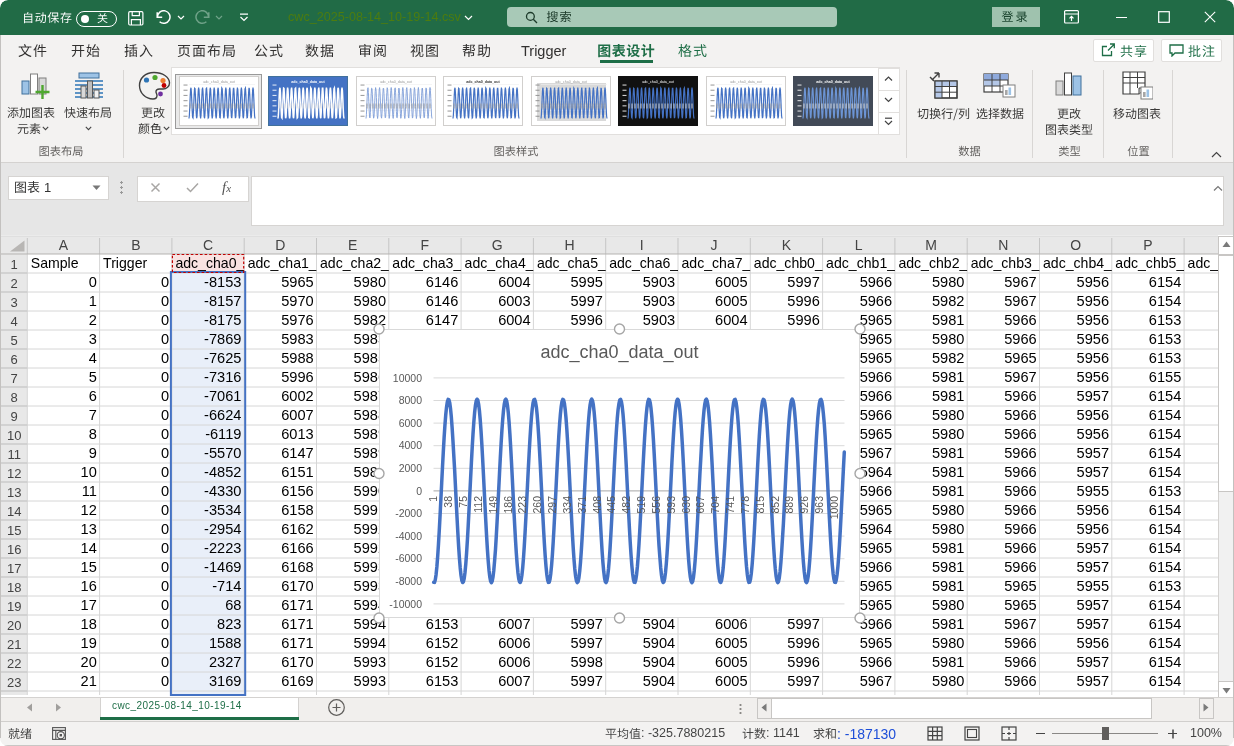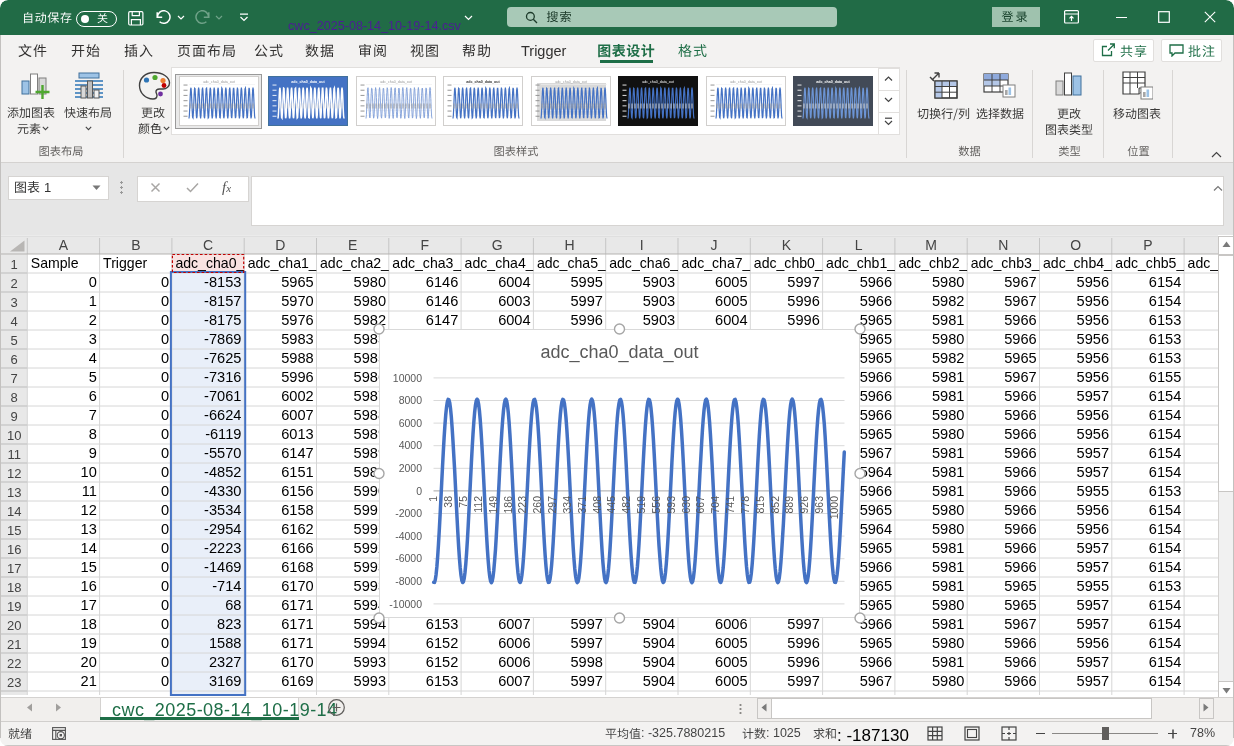--- a/index.html
+++ b/index.html
@@ -31,21 +31,21 @@
 <svg class="abs" style="left:194px;top:10px" width="17" height="16" viewBox="0 0 17 16">
       <path d="M14.8 2.2 L14.8 7.2 L9.8 7.2 M14.6 7 A6.3 6.3 0 1 0 12.4 11.8" fill="none" stroke="#6fa288" stroke-width="1.5"></path>
     </svg>
 <svg class="abs" style="left:215px;top:15px" width="8" height="5" viewBox="0 0 8 5">
       <path d="M1 1 L4 4 L7 1" fill="none" stroke="#6fa288" stroke-width="1.2"></path>
     </svg>
 <svg class="abs" style="left:239px;top:13px" width="10" height="9" viewBox="0 0 10 9">
       <path d="M1 1.2 L9 1.2" stroke="#fff" stroke-width="1.2"></path>
       <path d="M1.5 4 L5 7.5 L8.5 4" fill="none" stroke="#fff" stroke-width="1.2"></path>
     </svg>
-<div class="abs" style="left:288px;top:19px;color:#4c1d95;font-size:12.6px">cwc_2025-08-14_10-19-14.csv</div>
+<div class="abs" style="left:288px;top:10px;color:#4d7c0f;font-size:12.6px">cwc_2025-08-14_10-19-14.csv</div>
 <svg class="abs" style="left:464px;top:15px" width="9" height="6" viewBox="0 0 9 6">
       <path d="M1 1 L4.5 4.5 L8 1" fill="none" stroke="#fff" stroke-width="1.2"></path>
     </svg>
 <div class="abs" style="left:507px;top:7px;width:330px;height:20px;background:#a8c9b7;border-radius:4px"></div>
 <svg class="abs" style="left:525px;top:11px" width="13" height="13" viewBox="0 0 13 13">
       <circle cx="5.4" cy="5.4" r="3.9" fill="none" stroke="#1c3a2a" stroke-width="1.3"></circle>
       <path d="M8.3 8.3 L12 12" stroke="#1c3a2a" stroke-width="1.3"></path>
     </svg>
 <div style="position:absolute;left:546.0px;top:10.0px">
       <svg width="26" height="13" viewBox="0 -11.50 26.00 13.38" style="overflow:visible;display:block">
@@ -1289,21 +1289,21 @@
     </svg>
 <div class="abs" style="left:0;top:697px;width:1234px;height:24px;background:#f1efed;border-top:1px solid #d4d2d0"></div>
 <svg class="abs" style="left:26px;top:703px" width="7" height="9" viewBox="0 0 7 9">
       <path d="M6 0.5 L1 4.5 L6 8.5 Z" fill="#a19f9d"></path>
     </svg>
 <svg class="abs" style="left:55px;top:703px" width="7" height="9" viewBox="0 0 7 9">
       <path d="M1 0.5 L6 4.5 L1 8.5 Z" fill="#a19f9d"></path>
     </svg>
 <div class="abs" style="left:100px;top:698px;width:197px;height:20px;background:#fff;border-left:1px solid #d4d2d0;border-right:1px solid #d4d2d0"></div>
 <div class="abs" style="left:100px;top:717px;width:199px;height:3px;background:#1e6e47"></div>
-<div class="abs" style="left:112px;top:700px;font-size:18px;letter-spacing:0.45px;color:#1e6e47">cwc_2025-08-14_10-19-14</div>
+<div class="abs" style="left:112px;top:700px;font-size:10px;letter-spacing:0.45px;color:#1e6e47">cwc_2025-08-14_10-19-14</div>
 <svg class="abs" style="left:328px;top:699px" width="17" height="17" viewBox="0 0 17 17">
       <circle cx="8.5" cy="8.5" r="7.8" fill="none" stroke="#605e5c" stroke-width="1.2"></circle>
       <path d="M8.5 4.5 V12.5 M4.5 8.5 H12.5" stroke="#605e5c" stroke-width="1.2"></path>
     </svg>
 <div class="abs" style="left:739px;top:703px;width:3px;height:12px;background-image:radial-gradient(circle,#8a8886 1px,transparent 1.2px);background-size:3px 4px"></div>
 <div class="abs" style="left:757px;top:698px;width:13px;height:19px;background:#f1efed;border:1px solid #c8c6c4"></div>
 <svg class="abs" style="left:761px;top:703px" width="6" height="9" viewBox="0 0 6 9">
       <path d="M5.5 0.5 L0.5 4.5 L5.5 8.5 Z" fill="#7a7a7a"></path>
     </svg>
 <div class="abs" style="left:771px;top:698px;width:379px;height:19px;background:#fff;border:1px solid #c8c6c4"></div>
@@ -1327,42 +1327,42 @@
       <svg width="36" height="13" viewBox="0 -11.04 36.00 12.84" style="overflow:visible;display:block">
         <path fill="#444" d="M2.1 -7.6C2.6 -6.7 3.0 -5.5 3.2 -4.8L4.0 -5.1C3.9 -5.8 3.4 -6.9 2.9 -7.8ZM9.1 -7.9C8.8 -7.0 8.2 -5.8 7.8 -5.0L8.5 -4.8C9.0 -5.5 9.6 -6.6 10.0 -7.6ZM0.6 -4.2V-3.3H5.5V0.9H6.4V-3.3H11.4V-4.2H6.4V-8.4H10.7V-9.3H1.3V-8.4H5.5V-4.2Z M17.8 -5.5C18.6 -4.9 19.5 -4.1 20.0 -3.6L20.6 -4.2C20.1 -4.6 19.1 -5.4 18.4 -6.0ZM16.8 -1.4 17.2 -0.6C18.5 -1.3 20.1 -2.2 21.6 -3.0L21.4 -3.8C19.8 -2.9 18.0 -2.0 16.8 -1.4ZM18.8 -10.1C18.3 -8.5 17.3 -7.0 16.3 -6.0C16.5 -5.8 16.8 -5.5 16.9 -5.3C17.4 -5.8 18.0 -6.5 18.4 -7.3H22.3C22.2 -2.4 22.0 -0.5 21.6 -0.0C21.5 0.1 21.3 0.1 21.1 0.1C20.8 0.1 20.0 0.1 19.1 0.1C19.3 0.3 19.4 0.7 19.4 0.9C20.2 1.0 20.9 1.0 21.4 0.9C21.8 0.9 22.1 0.8 22.4 0.4C22.8 -0.1 23.0 -2.1 23.1 -7.7C23.1 -7.8 23.1 -8.2 23.1 -8.2H18.9C19.2 -8.7 19.5 -9.3 19.7 -9.8ZM12.4 -1.5 12.8 -0.6C13.9 -1.1 15.4 -1.9 16.8 -2.6L16.6 -3.4L14.9 -2.6V-6.3H16.3V-7.2H14.9V-9.9H14.0V-7.2H12.5V-6.3H14.0V-2.2C13.4 -1.9 12.9 -1.7 12.4 -1.5Z M31.2 -10.1C31.2 -9.7 31.1 -9.3 31.0 -8.9H27.9V-8.1H30.9C30.8 -7.6 30.7 -7.3 30.7 -6.9H28.6V-0.2H27.4V0.6H35.5V-0.2H34.4V-6.9H31.5C31.6 -7.3 31.7 -7.6 31.8 -8.1H35.1V-8.9H31.9L32.1 -10.0ZM29.4 -0.2V-1.2H33.6V-0.2ZM29.4 -4.5H33.6V-3.5H29.4ZM29.4 -5.2V-6.2H33.6V-5.2ZM29.4 -2.9H33.6V-1.8H29.4ZM27.2 -10.1C26.5 -8.2 25.5 -6.5 24.4 -5.3C24.5 -5.1 24.8 -4.6 24.9 -4.4C25.2 -4.8 25.6 -5.2 25.9 -5.7V1.0H26.7V-7.1C27.2 -7.9 27.6 -8.9 28.0 -9.8Z"></path>
       </svg>
     </div>
     <div class="abs" style="left:641.0px;top:725.5px;font-size:12.5px;color:#444">: -325.7880215</div>
 <div class="abs" style="left:742px;top:726.5px">
       <svg width="24" height="13" viewBox="0 -11.04 24.00 12.84" style="overflow:visible;display:block">
         <path fill="#444" d="M1.6 -9.3C2.3 -8.7 3.2 -7.9 3.5 -7.4L4.2 -8.1C3.7 -8.6 2.9 -9.3 2.2 -9.9ZM0.6 -6.3V-5.4H2.5V-1.1C2.5 -0.6 2.1 -0.2 1.9 -0.1C2.0 0.1 2.3 0.5 2.4 0.7C2.5 0.5 2.9 0.2 5.1 -1.4C5.1 -1.6 4.9 -1.9 4.8 -2.2L3.4 -1.2V-6.3ZM7.5 -10.0V-6.1H4.5V-5.2H7.5V1.0H8.5V-5.2H11.5V-6.1H8.5V-10.0Z M17.3 -9.9C17.1 -9.4 16.7 -8.7 16.4 -8.3L17.0 -8.0C17.3 -8.4 17.7 -9.0 18.1 -9.5ZM13.1 -9.5C13.4 -9.0 13.7 -8.4 13.8 -7.9L14.5 -8.2C14.4 -8.7 14.1 -9.3 13.7 -9.8ZM16.9 -3.1C16.6 -2.5 16.3 -2.0 15.8 -1.5C15.3 -1.7 14.9 -2.0 14.4 -2.2C14.6 -2.4 14.8 -2.8 15.0 -3.1ZM13.3 -1.8C13.9 -1.6 14.6 -1.3 15.2 -1.0C14.4 -0.4 13.5 -0.1 12.5 0.2C12.6 0.3 12.8 0.6 12.9 0.9C14.0 0.6 15.0 0.1 15.9 -0.6C16.3 -0.4 16.7 -0.1 16.9 0.1L17.5 -0.5C17.2 -0.7 16.9 -0.9 16.5 -1.1C17.1 -1.8 17.6 -2.7 17.9 -3.7L17.4 -3.9L17.3 -3.9H15.3L15.6 -4.5L14.8 -4.6C14.7 -4.4 14.6 -4.1 14.5 -3.9H12.8V-3.1H14.1C13.8 -2.6 13.6 -2.2 13.3 -1.8ZM15.1 -10.1V-7.8H12.6V-7.1H14.8C14.2 -6.3 13.3 -5.6 12.5 -5.2C12.6 -5.1 12.9 -4.7 13.0 -4.5C13.7 -4.9 14.5 -5.6 15.1 -6.3V-4.8H15.9V-6.5C16.5 -6.1 17.2 -5.5 17.5 -5.2L18.0 -5.9C17.7 -6.1 16.7 -6.7 16.1 -7.1H18.4V-7.8H15.9V-10.1ZM19.5 -10.0C19.2 -7.9 18.7 -5.9 17.8 -4.6C18.0 -4.5 18.3 -4.2 18.5 -4.0C18.8 -4.5 19.0 -5.0 19.3 -5.6C19.5 -4.4 19.9 -3.3 20.3 -2.4C19.7 -1.2 18.7 -0.4 17.4 0.3C17.6 0.4 17.8 0.8 17.9 1.0C19.1 0.3 20.1 -0.5 20.8 -1.5C21.4 -0.5 22.1 0.3 23.1 0.9C23.2 0.6 23.5 0.3 23.7 0.1C22.7 -0.4 21.9 -1.3 21.3 -2.4C21.9 -3.6 22.3 -5.1 22.6 -6.9H23.4V-7.8H20.0C20.1 -8.4 20.3 -9.1 20.4 -9.9ZM21.7 -6.9C21.5 -5.5 21.2 -4.3 20.8 -3.3C20.3 -4.4 20.0 -5.6 19.8 -6.9Z"></path>
       </svg>
     </div>
-    <div class="abs" style="left:766.0px;top:725.5px;font-size:12.5px;color:#444">: 1025</div>
+    <div class="abs" style="left:766.0px;top:725.5px;font-size:12.5px;color:#444">: 1141</div>
 <div class="abs" style="left:813px;top:726.5px">
       <svg width="24" height="13" viewBox="0 -11.04 24.00 12.84" style="overflow:visible;display:block">
         <path fill="#444" d="M1.4 -6.0C2.2 -5.3 3.0 -4.4 3.4 -3.7L4.1 -4.2C3.7 -4.9 2.8 -5.8 2.1 -6.5ZM0.5 -1.1 1.1 -0.3C2.3 -1.0 4.0 -1.9 5.5 -2.9V-0.3C5.5 -0.0 5.4 0.0 5.2 0.0C5.0 0.0 4.2 0.1 3.4 0.0C3.5 0.3 3.6 0.7 3.7 1.0C4.8 1.0 5.5 1.0 5.9 0.8C6.3 0.6 6.4 0.4 6.4 -0.3V-5.0C7.5 -2.8 9.0 -1.0 10.9 -0.0C11.1 -0.3 11.4 -0.6 11.6 -0.8C10.3 -1.4 9.2 -2.4 8.2 -3.6C9.0 -4.3 10.0 -5.2 10.8 -6.1L10.0 -6.6C9.4 -5.9 8.5 -4.9 7.8 -4.3C7.2 -5.1 6.8 -6.1 6.4 -7.0V-7.2H11.3V-8.1H9.8L10.3 -8.7C9.8 -9.0 8.8 -9.6 8.1 -10.0L7.5 -9.4C8.3 -9.1 9.2 -8.5 9.7 -8.1H6.4V-10.1H5.5V-8.1H0.8V-7.2H5.5V-3.8C3.7 -2.8 1.7 -1.7 0.5 -1.1Z M18.4 -9.0V0.4H19.2V-0.6H21.9V0.3H22.8V-9.0ZM19.2 -1.4V-8.1H21.9V-1.4ZM17.3 -10.0C16.2 -9.5 14.3 -9.2 12.7 -9.0C12.8 -8.8 12.9 -8.4 13.0 -8.2C13.6 -8.3 14.3 -8.4 15.0 -8.5V-6.5H12.6V-5.7H14.7C14.2 -4.2 13.2 -2.5 12.3 -1.6C12.5 -1.4 12.7 -1.0 12.8 -0.8C13.6 -1.6 14.4 -3.0 15.0 -4.4V0.9H15.9V-4.4C16.4 -3.7 17.0 -2.8 17.3 -2.3L17.9 -3.0C17.6 -3.4 16.3 -4.9 15.9 -5.4V-5.7H18.0V-6.5H15.9V-8.7C16.6 -8.9 17.3 -9.0 17.9 -9.3Z"></path>
       </svg>
     </div>
-    <div class="abs" style="left:837.0px;top:725.5px;font-size:17px;color:#000000">: -187130</div>
+    <div class="abs" style="left:837.0px;top:725.5px;font-size:14px;color:#1d4ed8">: -187130</div>
 <svg class="abs" style="left:927px;top:726px" width="16" height="15" viewBox="0 0 16 15">
       <rect x="1" y="1" width="14" height="13" fill="none" stroke="#444" stroke-width="1.2"></rect>
       <path d="M1 5.3 H15 M1 9.7 H15 M5.6 1 V14 M10.3 1 V14" stroke="#444" stroke-width="1.2"></path>
     </svg>
 <svg class="abs" style="left:964px;top:726px" width="16" height="15" viewBox="0 0 16 15">
       <rect x="1" y="1" width="14" height="13" fill="none" stroke="#444" stroke-width="1.2"></rect>
       <rect x="3.5" y="3.5" width="9" height="8" fill="none" stroke="#444" stroke-width="1.1"></rect>
     </svg>
 <svg class="abs" style="left:1001px;top:726px" width="16" height="15" viewBox="0 0 16 15">
       <rect x="1" y="1" width="14" height="13" fill="none" stroke="#444" stroke-width="1.2"></rect>
       <path d="M1 7.5 H4 M6 7.5 H10 M12 7.5 H15 M8 1 V4 M8 6 V9 M8 11 V14" stroke="#444" stroke-width="1.2"></path>
     </svg>
 <div class="abs" style="left:1036px;top:732.5px;width:9px;height:1.5px;background:#444"></div>
 <div class="abs" style="left:1052px;top:733px;width:106px;height:1px;background:#8a8886"></div>
 <div class="abs" style="left:1102px;top:727px;width:7px;height:13px;background:#605e5c"></div>
 <div class="abs" style="left:1168px;top:732.5px;width:9px;height:1.5px;background:#444"></div>
 <svg class="abs" style="left:1168px;top:728.5px" width="10" height="10" viewBox="0 0 10 10">
       <path d="M5 0.5 V9.5" stroke="#444" stroke-width="1.5"></path>
     </svg>
-<div class="abs" style="left:1190px;top:726px;font-size:12.5px;color:#444">78%</div>
+<div class="abs" style="left:1190px;top:726px;font-size:12.5px;color:#444">100%</div>
 <div class="abs" style="left:0;top:35px;width:1px;height:703px;background:#c3c1bf"></div>
 <div class="abs" style="left:1233px;top:35px;width:1px;height:703px;background:#c3c1bf"></div>
 <div class="abs" style="left:0;top:745px;width:1234px;height:1px;background:#c8c6c4;border-radius:0 0 8px 8px"></div>
 </div>
 </body></html>

